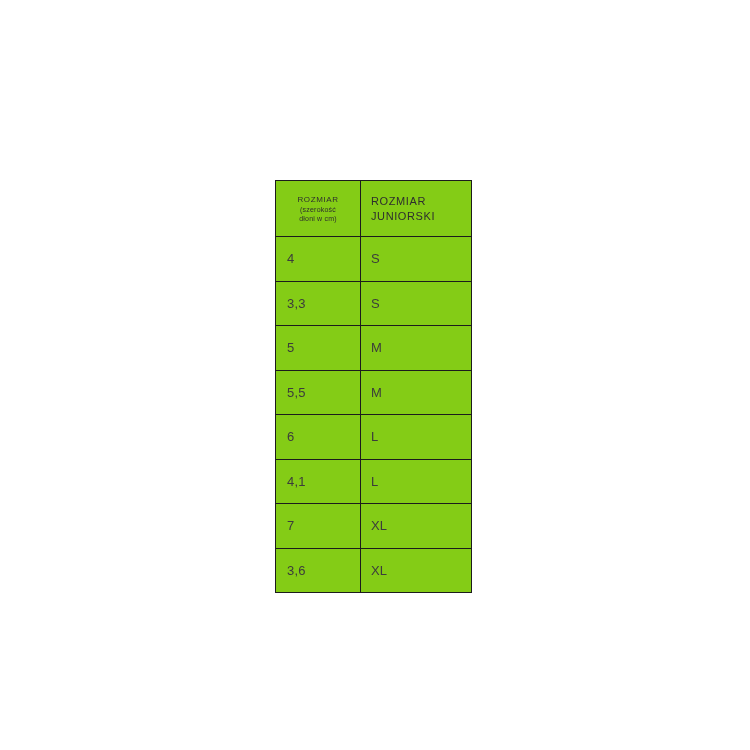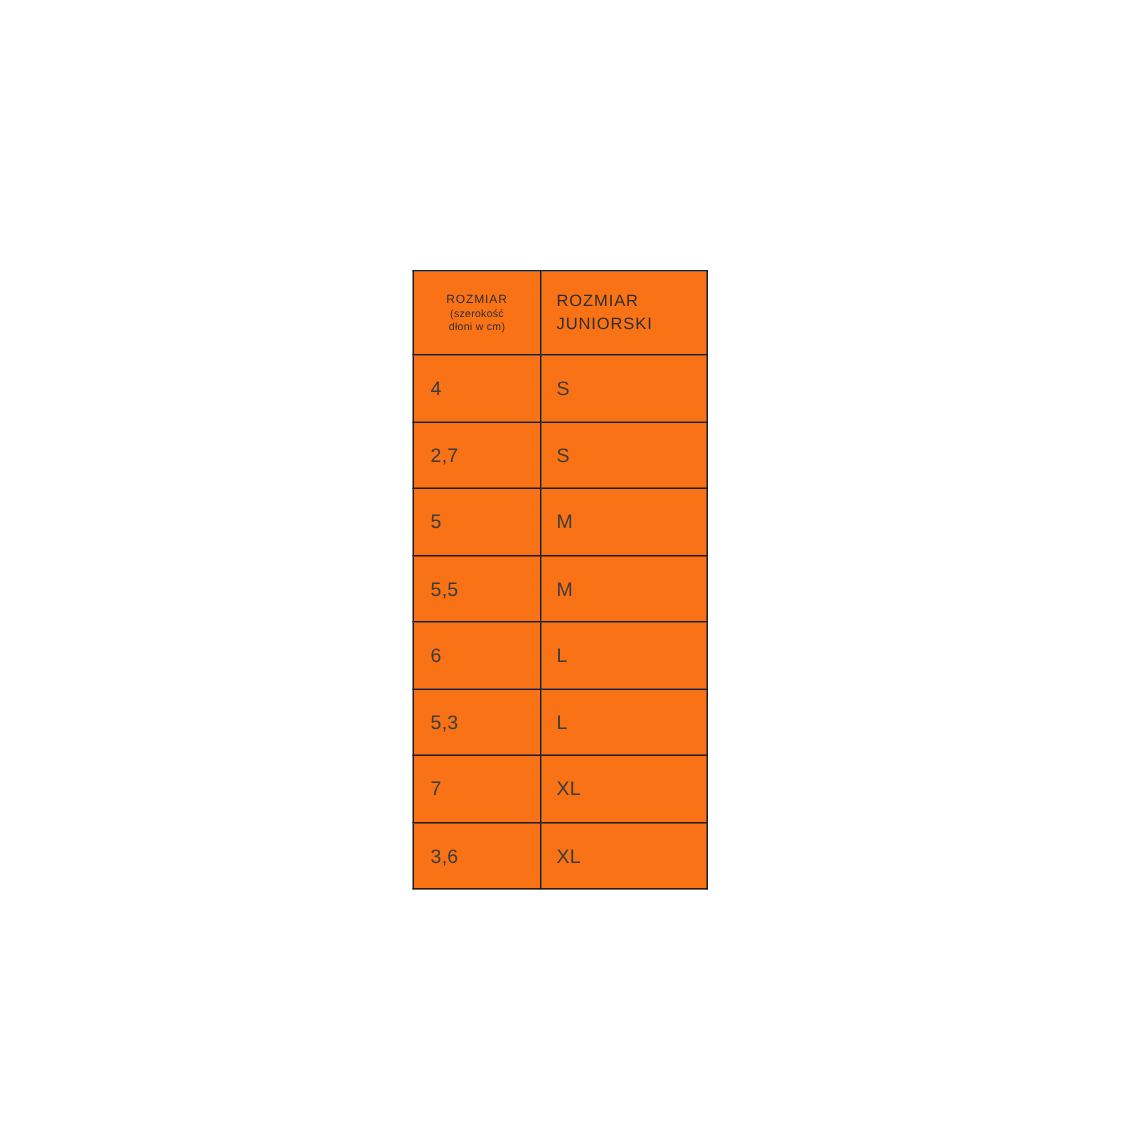--- a/index.html
+++ b/index.html
@@ -27,21 +27,21 @@
   }
   table.size-table {
     border-collapse: collapse;
     width: 196px;
     table-layout: fixed;
   }
   table.size-table th,
   table.size-table td {
     border: 1px solid #1c1c1c;
     vertical-align: middle;
-    background: #f97316;
+    background: #84cc16;
   }
   
   col.c1 { width: 85px; }
   col.c2 { width: 111px; }
 
   
   th.head-cell {
     height: 55px;
     padding: 0 6px;
     font-weight: normal;
@@ -113,37 +113,37 @@
             <div class="h2-line">JUNIORSKI</div>
           </th>
         </tr>
       </thead>
       <tbody>
         <tr>
           <td class="body-cell left">4</td>
           <td class="body-cell right">S</td>
         </tr>
         <tr>
-          <td class="body-cell left">2,7</td>
+          <td class="body-cell left">3,3</td>
           <td class="body-cell right">S</td>
         </tr>
         <tr>
           <td class="body-cell left">5</td>
           <td class="body-cell right">M</td>
         </tr>
         <tr>
           <td class="body-cell left">5,5</td>
           <td class="body-cell right">M</td>
         </tr>
         <tr>
           <td class="body-cell left">6</td>
           <td class="body-cell right">L</td>
         </tr>
         <tr>
-          <td class="body-cell left">5,3</td>
+          <td class="body-cell left">4,1</td>
           <td class="body-cell right">L</td>
         </tr>
         <tr>
           <td class="body-cell left">7</td>
           <td class="body-cell right">XL</td>
         </tr>
         <tr>
           <td class="body-cell left">3,6</td>
           <td class="body-cell right">XL</td>
         </tr>

